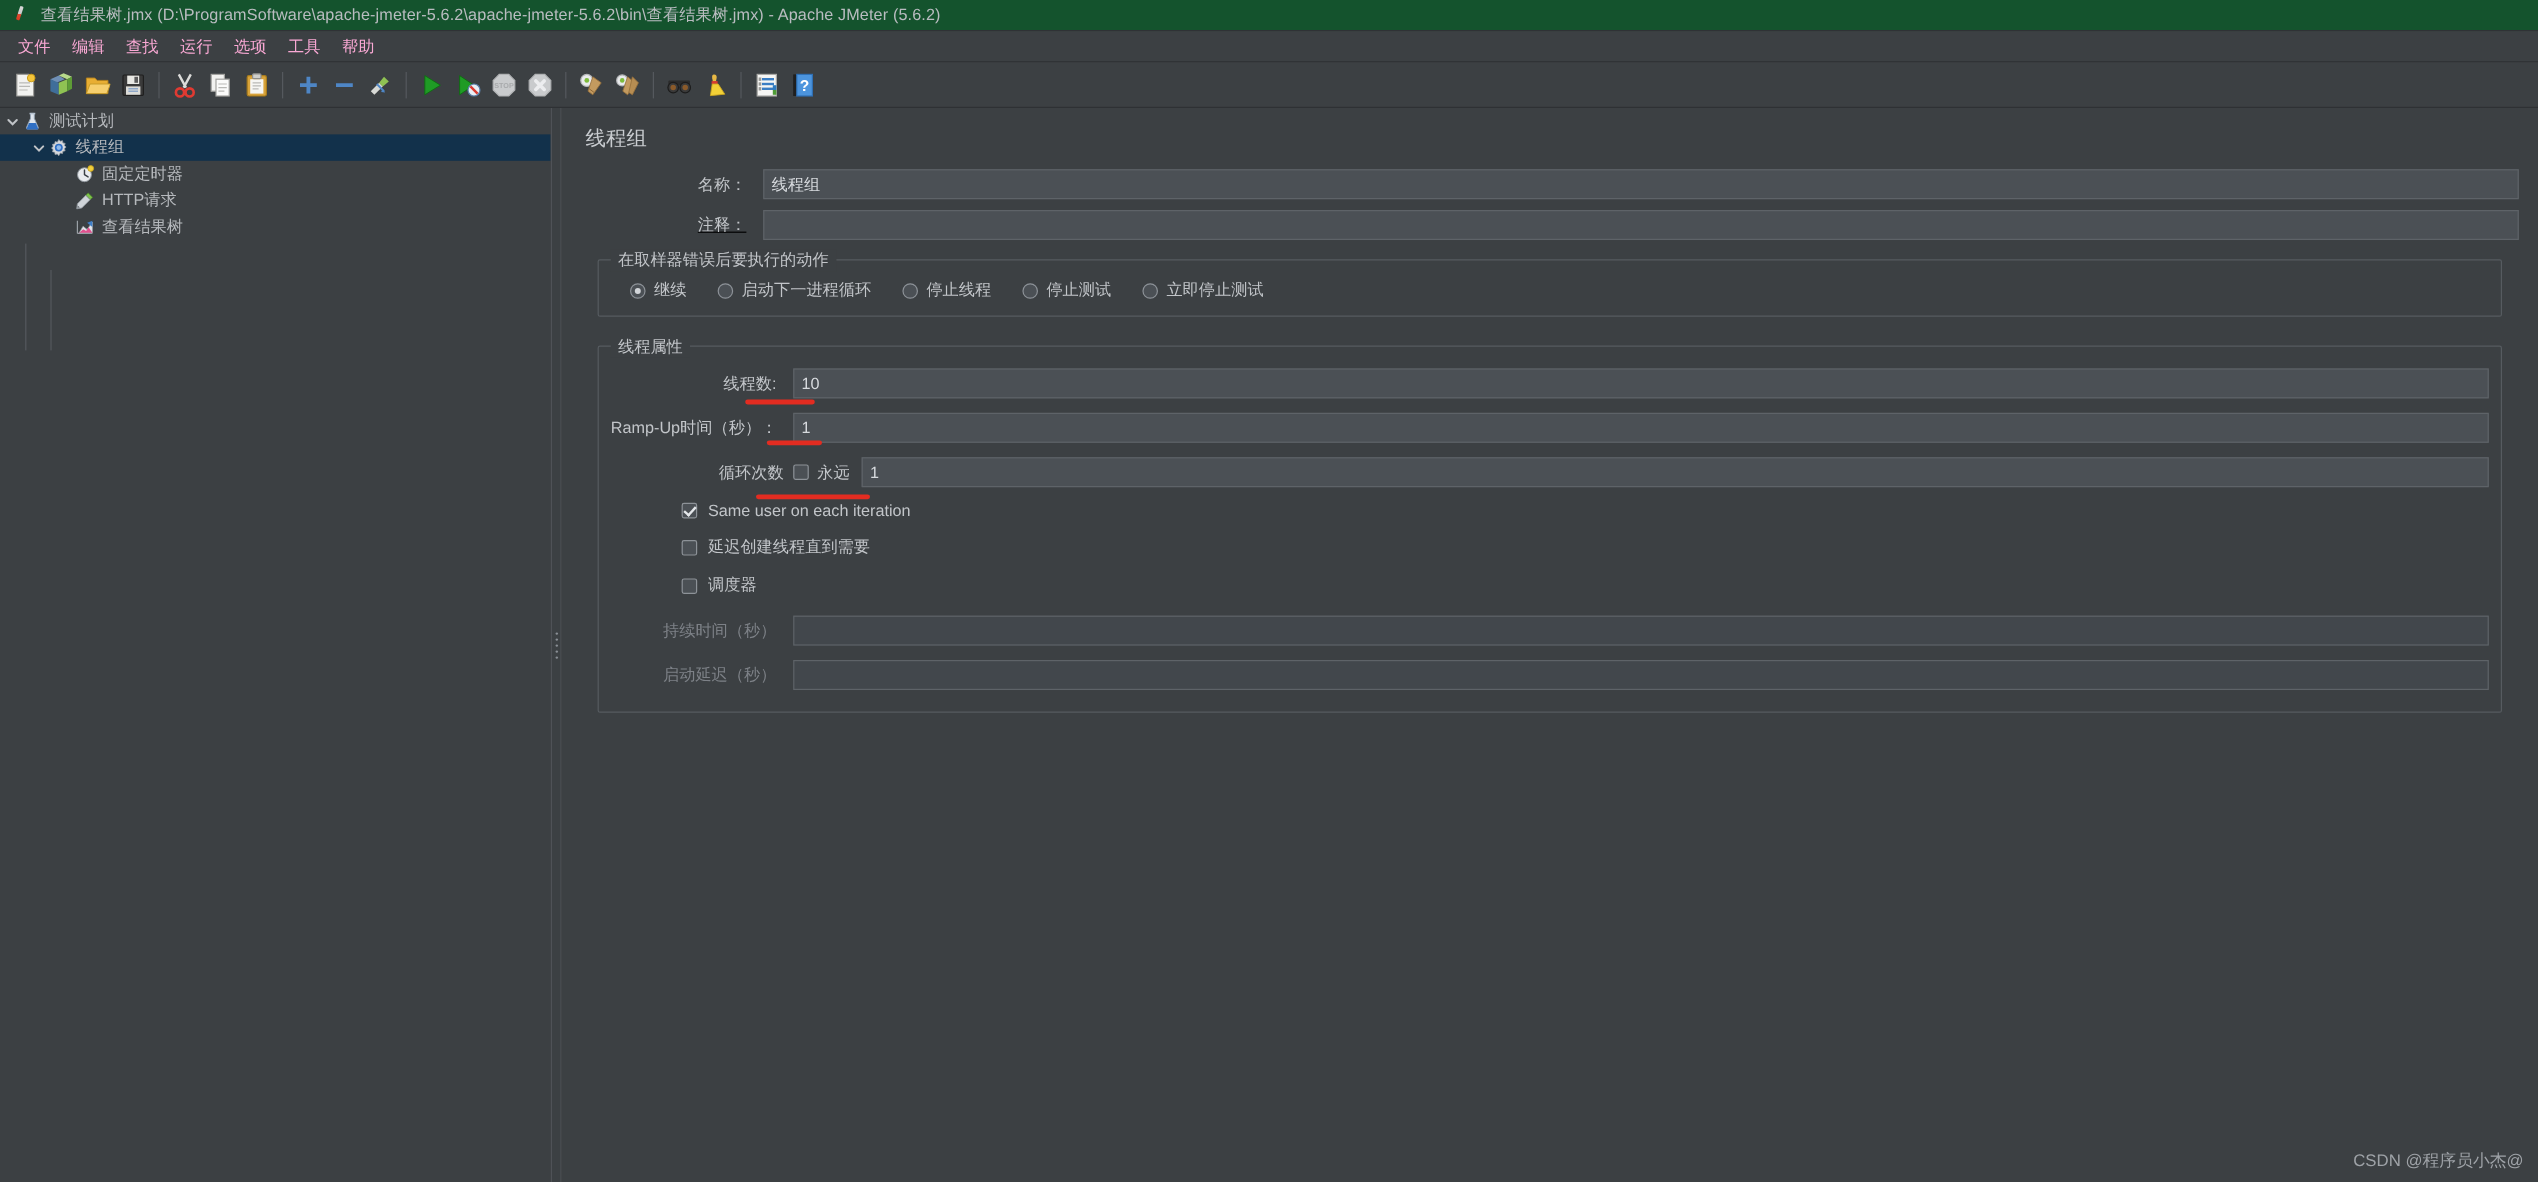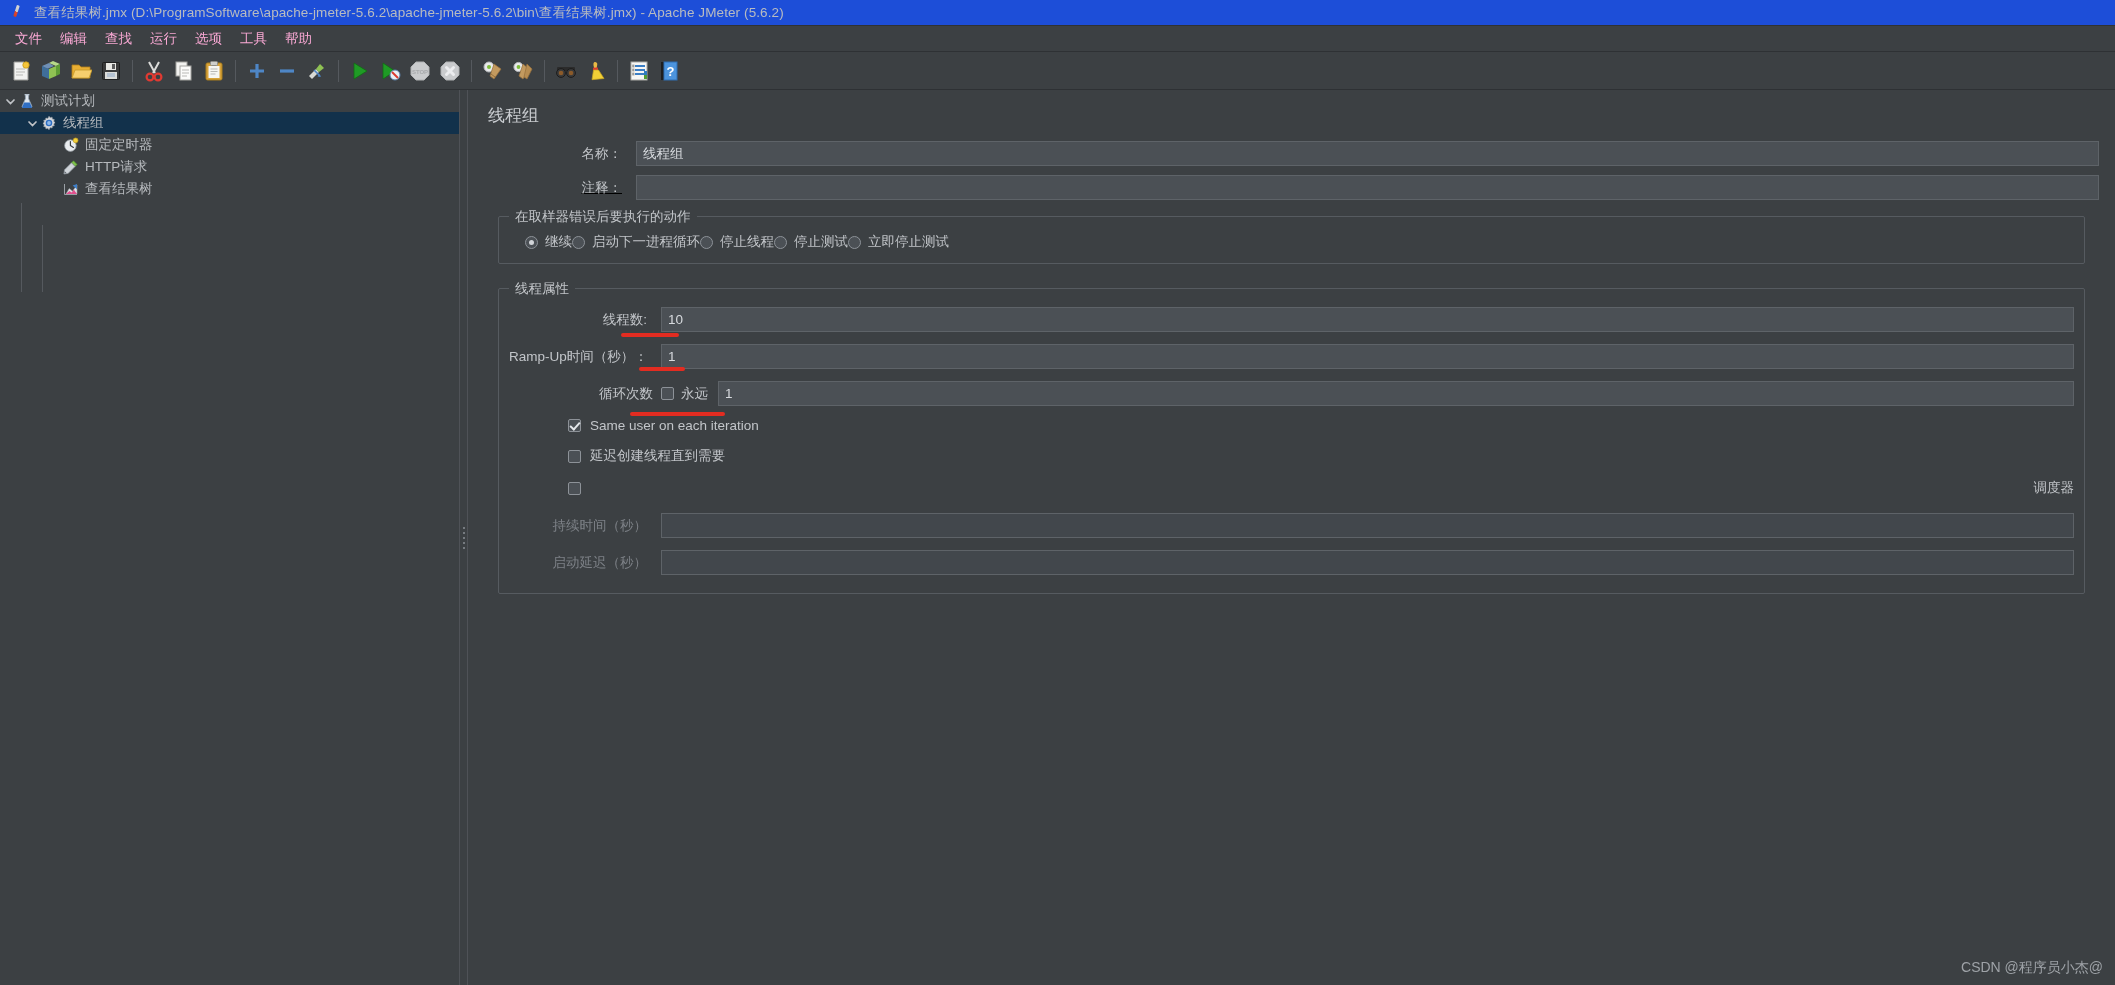--- a/index.html
+++ b/index.html
@@ -7,21 +7,21 @@
     width: 2115px; height: 985px;
     background: #3c4043;
     font-family: "Liberation Sans", "DejaVu Sans", sans-serif;
     overflow: hidden;
   }
   body { position: relative; }
 
   
   .titlebar {
     height: 26px;
-    background: #1d4ed8;
+    background: #14532d;
     display: flex; align-items: center;
     padding-left: 8px;
     border-bottom: 1px solid #2f3235;
   }
   .titlebar .app-icon {
     width: 18px; height: 18px;
     position: relative; margin-right: 8px;
     flex: 0 0 18px;
   }
   .titlebar .app-icon::before {
@@ -202,20 +202,21 @@
     position: absolute;
     top: -9px; left: 10px;
     background: #3c4043;
     padding: 0 6px;
     font-size: 13.5px;
     color: #c2c5c9;
     white-space: nowrap;
   }
   .radio-row {
     display: flex; align-items: center;
+    gap: 26px;
     padding-left: 16px;
   }
   .radio {
     display: flex; align-items: center;
     font-size: 13.5px;
     color: #c2c5c9;
     white-space: nowrap;
     cursor: default;
   }
   .radio .dot {
@@ -661,21 +662,21 @@
           <label class="check-row checked">
             <span class="box"></span>
             <span>Same user on each iteration</span>
           </label>
 
           <label class="check-row" style="margin-top:14px;">
             <span class="box"></span>
             <span>延迟创建线程直到需要</span>
           </label>
 
-          <label class="check-row" style="margin-top:14px;justify-content:space-between;">
+          <label class="check-row" style="margin-top:14px;">
             <span class="box"></span>
             <span>调度器</span>
           </label>
         </div>
 
         <div class="form-row" style="margin-top:16px; margin-bottom:12px;">
           <div class="form-label dim">持续时间（秒）</div>
           <input class="text-input" type="text" disabled="" value="" style="">
         </div>
 

